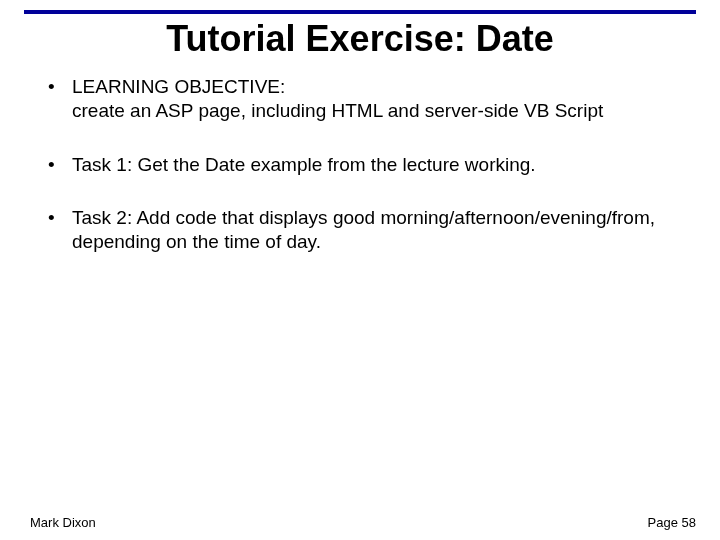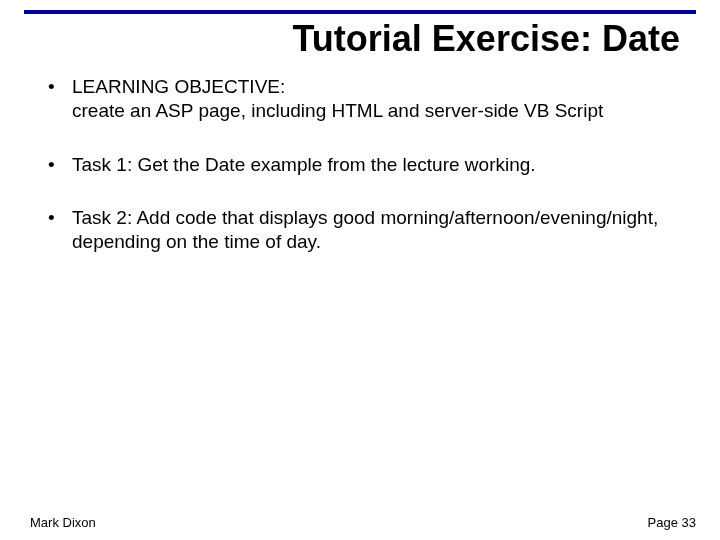--- a/index.html
+++ b/index.html
@@ -17,21 +17,21 @@
       left: 24px;
       right: 24px;
       height: 4px;
       background: #000099;
     }
     .title {
       position: absolute;
       top: 18px;
       left: 0;
       right: 0;
-      text-align: right;
+      text-align: center;
       font-size: 36px;
       font-weight: bold;
       color: #000;
       padding: 0 40px;
     }
     .content {
       position: absolute;
       top: 75px;
       left: 48px;
       right: 32px;
@@ -73,20 +73,20 @@
   <div class="bullet-item">
     <span class="bullet-dot">•</span>
     <span class="bullet-text">LEARNING OBJECTIVE:<br>create an ASP page, including HTML and server-side VB Script</span>
   </div>
   <div class="bullet-item">
     <span class="bullet-dot">•</span>
     <span class="bullet-text">Task 1: Get the Date example from the lecture working.</span>
   </div>
   <div class="bullet-item">
     <span class="bullet-dot">•</span>
-    <span class="bullet-text">Task 2: Add code that displays good morning/afternoon/evening/night, depending on the time of day.</span>
+    <span class="bullet-text">Task 2: Add code that displays good morning/afternoon/evening/from, depending on the time of day.</span>
   </div>
 </div>
 
 <div class="footer">
   <span>Mark Dixon</span>
-  <span>Page 33</span>
+  <span>Page 58</span>
 </div>
 
 </body></html>

